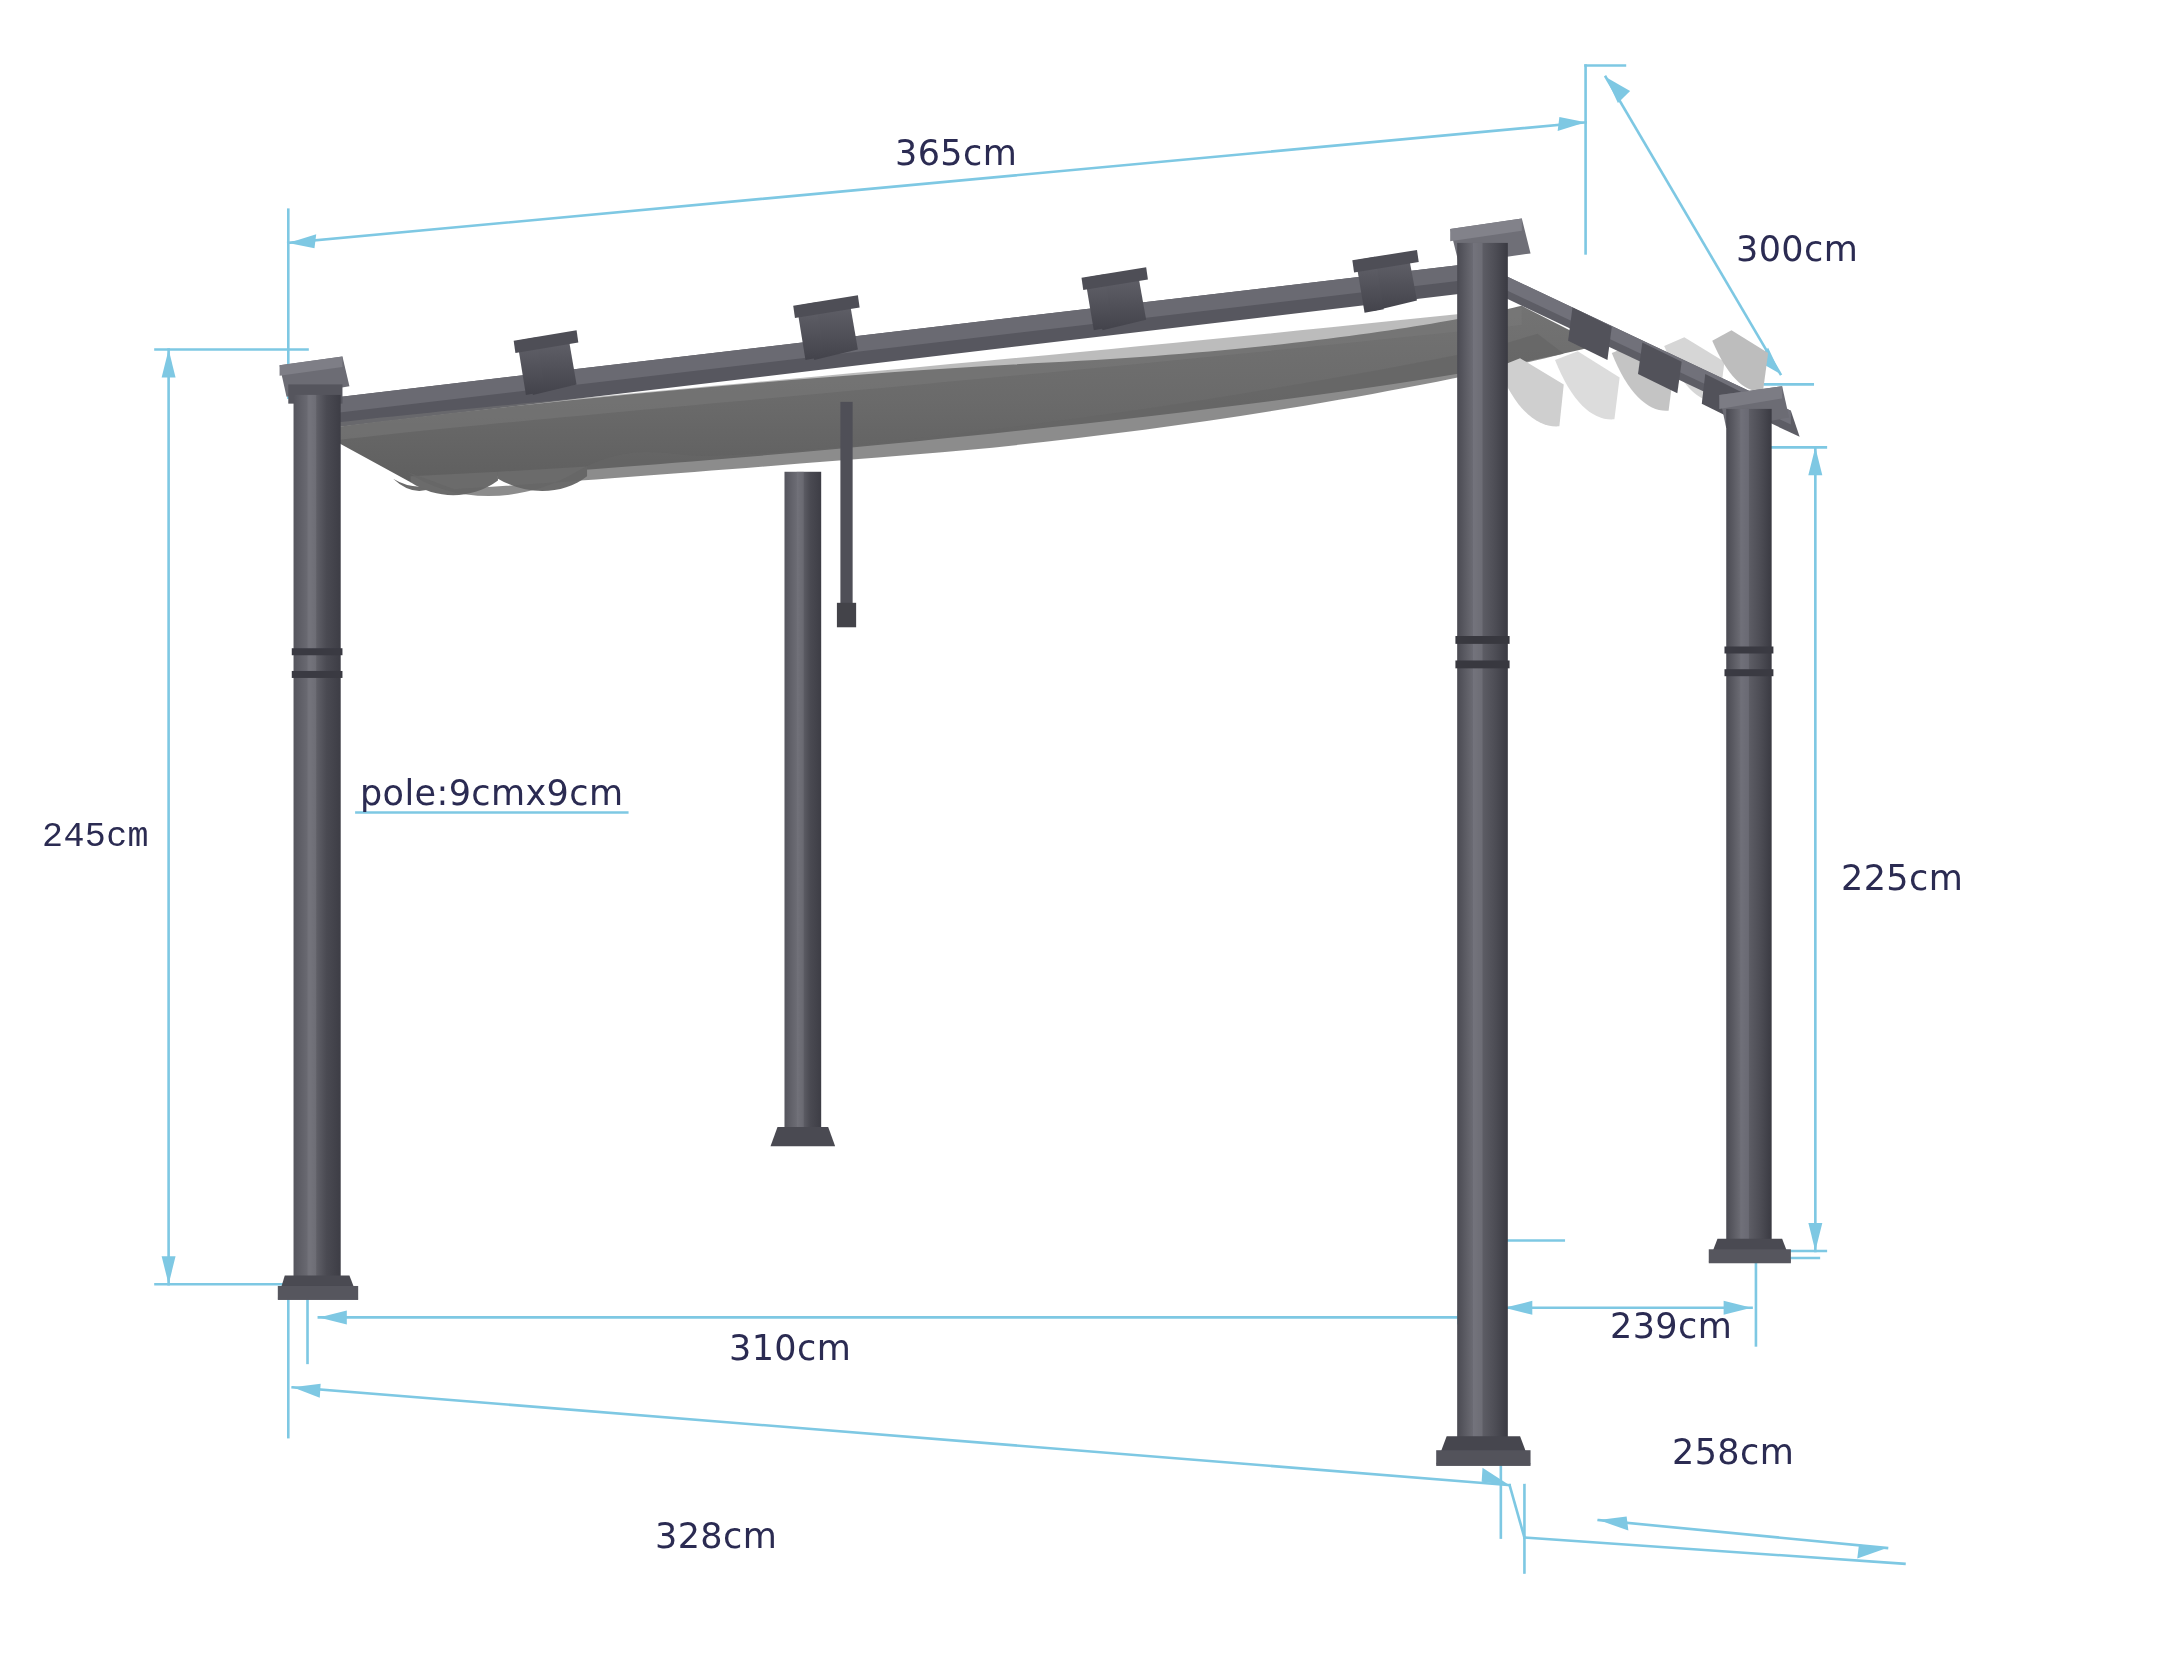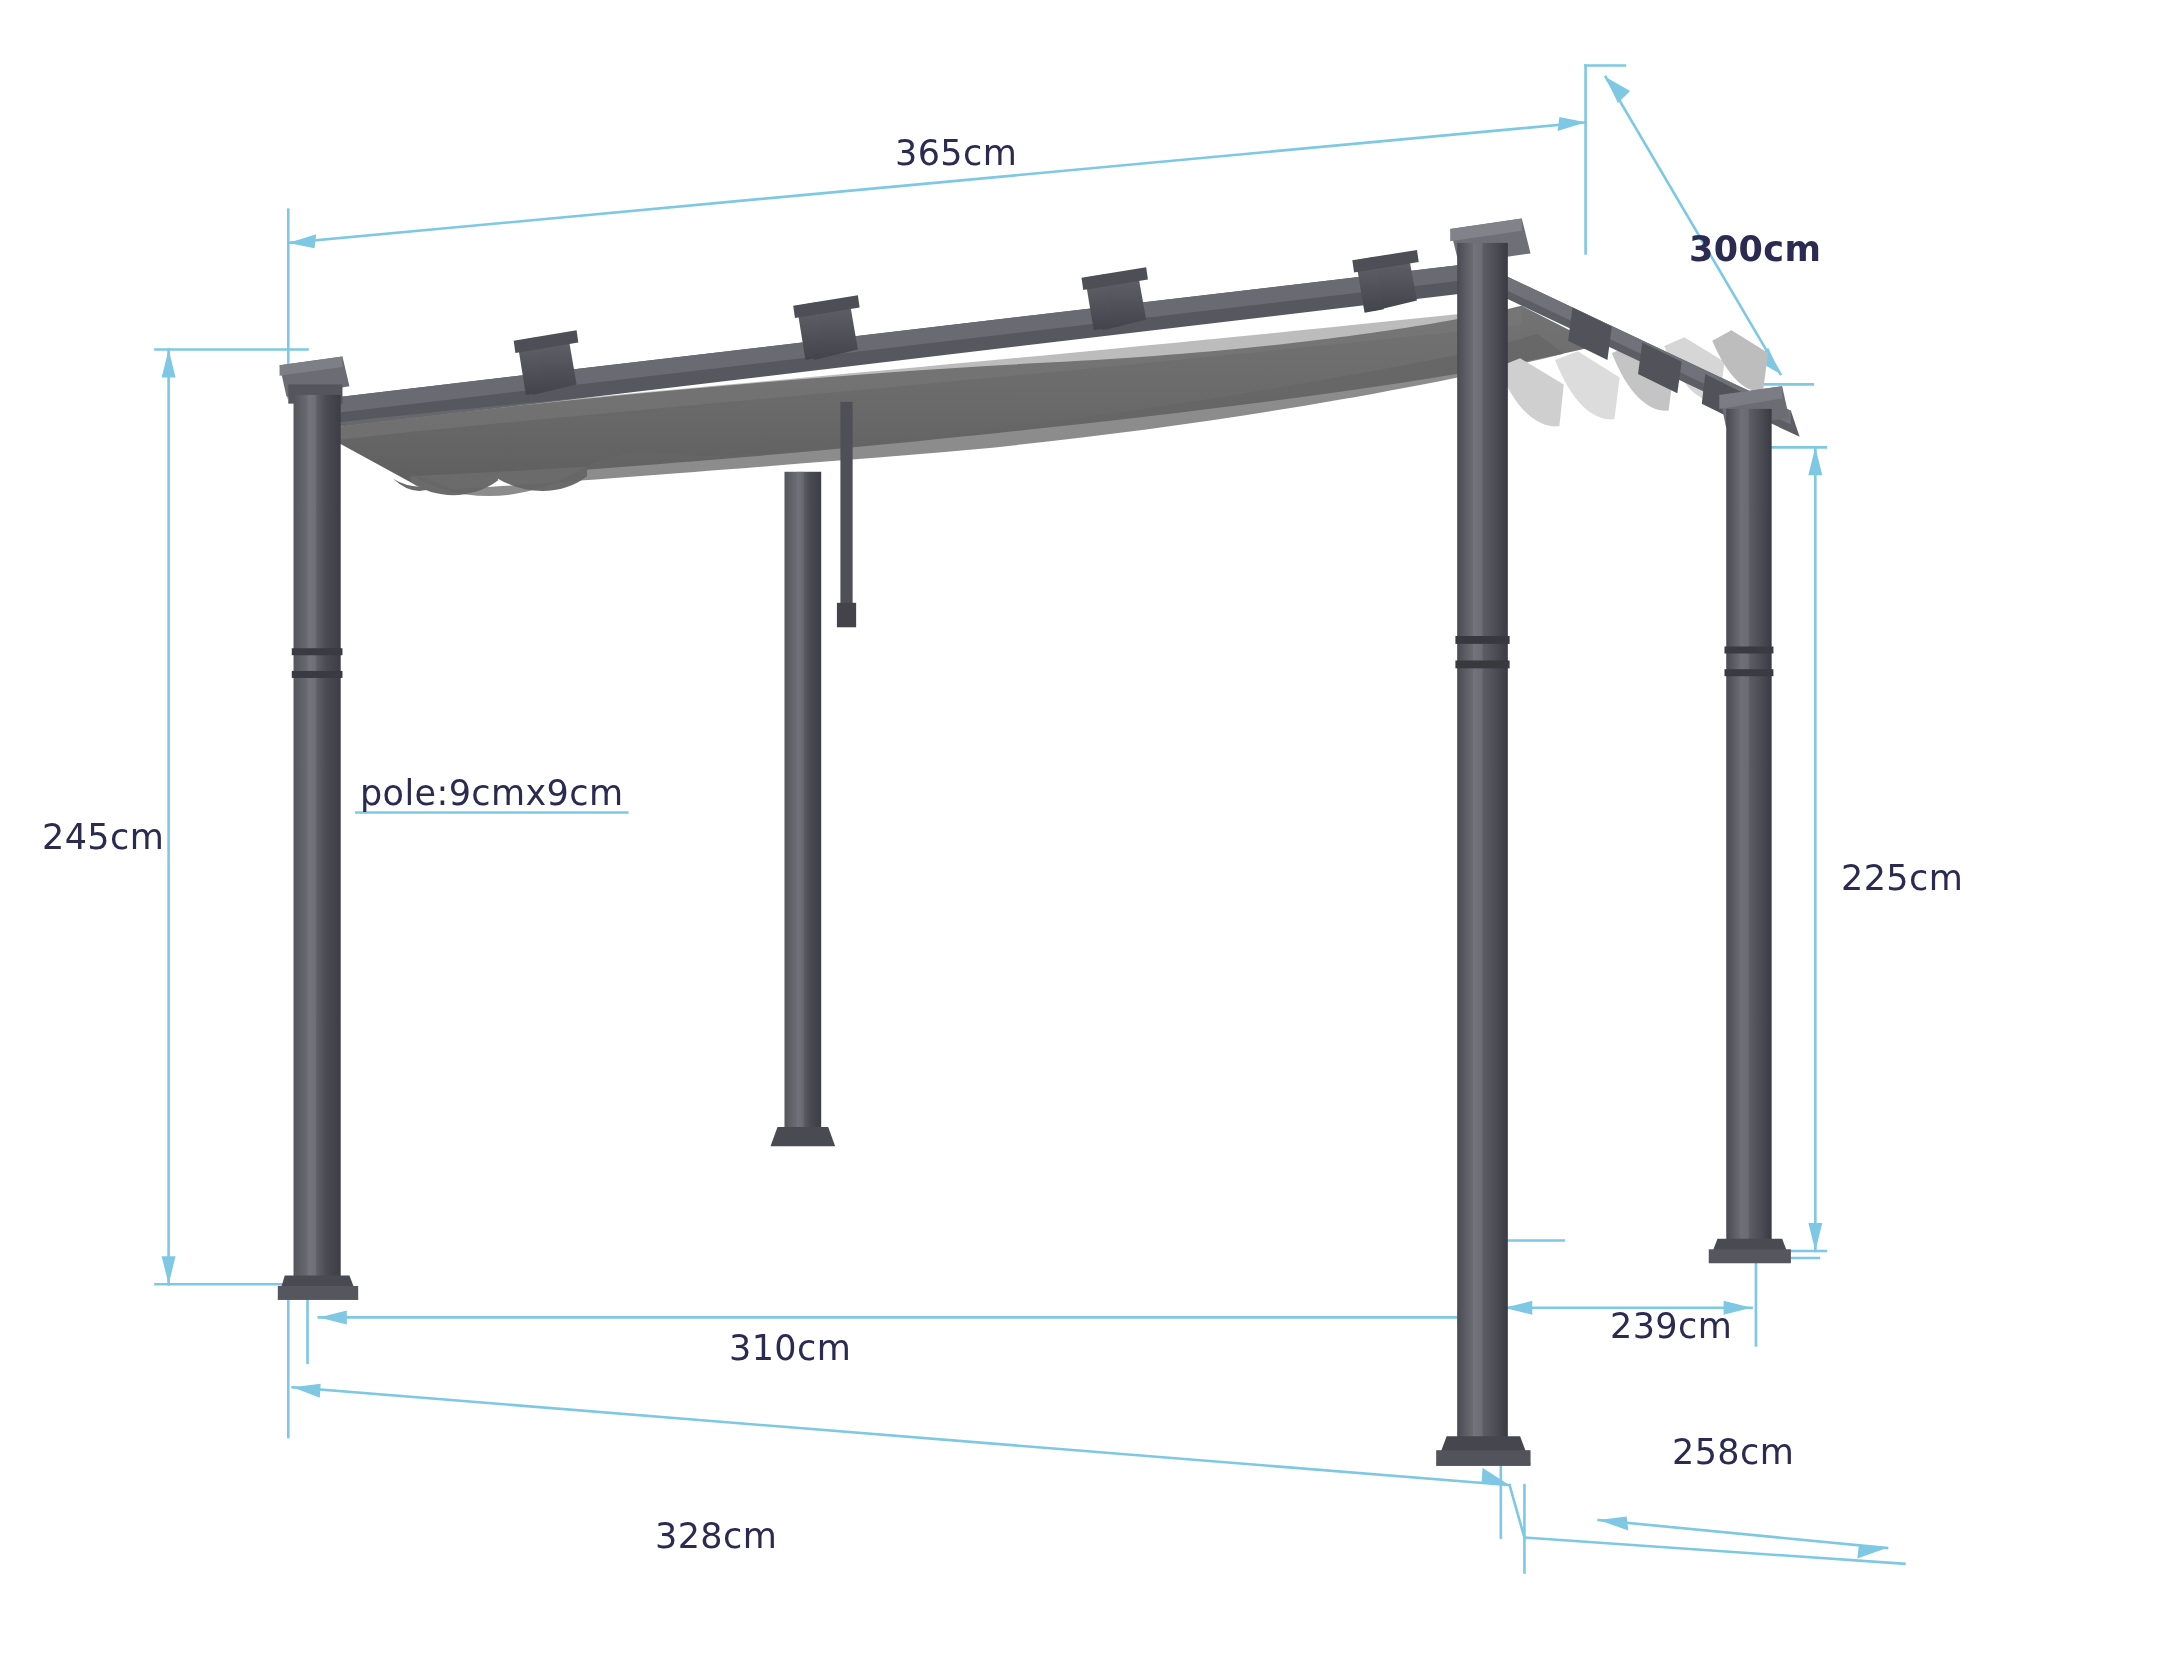--- a/index.html
+++ b/index.html
@@ -228,23 +228,23 @@
         <rect x="1974" y="766" width="56" height="8" fill="#3a3a42"></rect>
         <polygon points="1966,1418 2040,1418 2050,1444 1956,1444" fill="#4a4a52"></polygon>
         <rect x="1956" y="1430" width="94" height="16" fill="#56565e"></rect>
       </g>
 
     </g>
   </svg>
 
   <div class="dim-label" style="left:895px; top:133px;">365cm</div>
 
-  <div class="dim-label" style="left:1689px; top:229px;font-weight:bold;">300cm</div>
-
-  <div class="dim-label" style="left:42px; top:817px;">245cm</div>
+  <div class="dim-label" style="left:1736px; top:229px;">300cm</div>
+
+  <div class="dim-label" style="left:42px; top:817px;font-family:Liberation Mono, monospace;">245cm</div>
 
   <div class="dim-label" style="left:1841px; top:858px;">225cm</div>
 
   <div class="dim-label" style="left:360px; top:773px;">pole:9cmx9cm</div>
 
   <div class="dim-label" style="left:729px; top:1328px;">310cm</div>
 
   <div class="dim-label" style="left:1610px; top:1306px;">239cm</div>
 
   <div class="dim-label" style="left:655px; top:1516px;">328cm</div>

